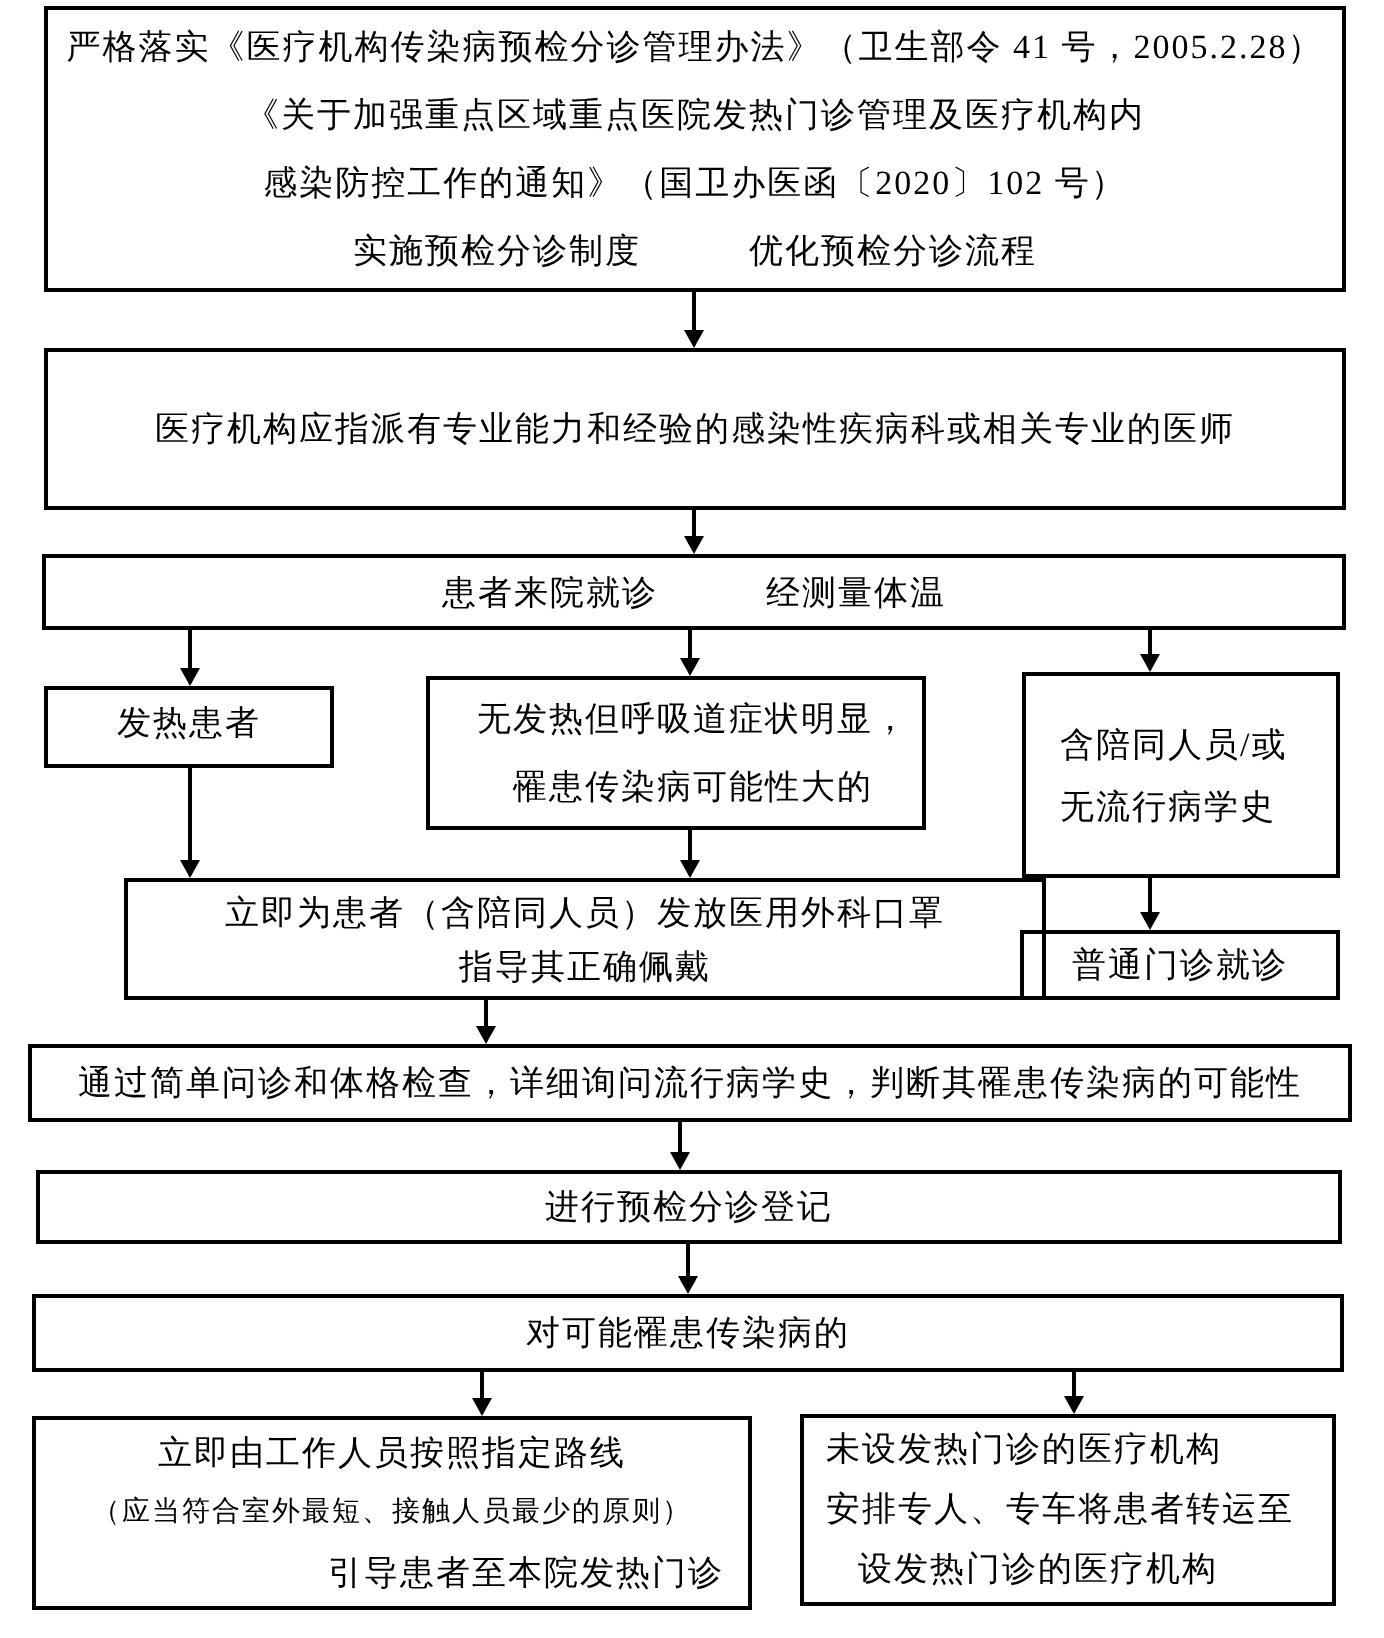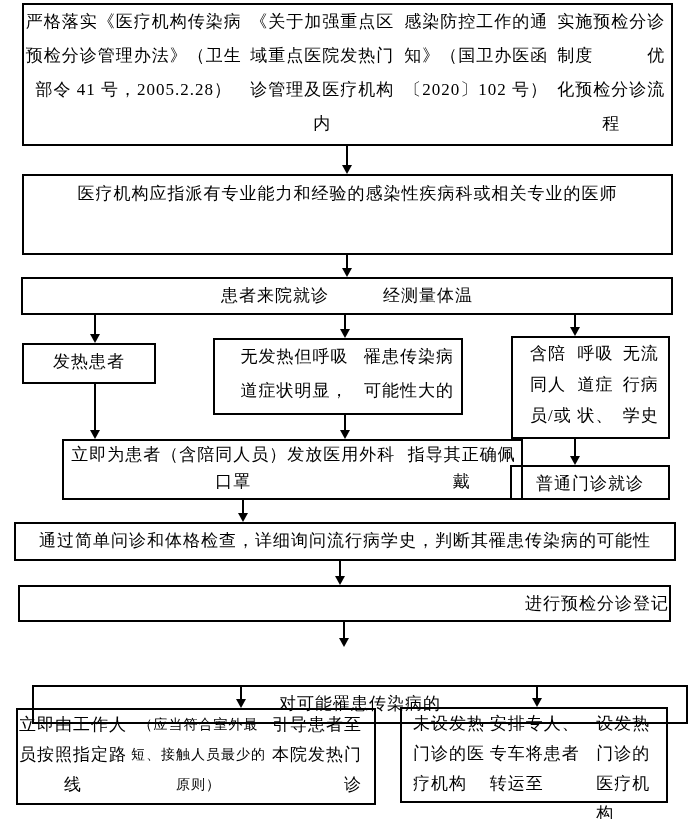--- a/index.html
+++ b/index.html
@@ -16,37 +16,38 @@
     position: absolute;
     left: 0; top: 0;
     width: 692px; height: 819px;
     pointer-events: none;
   }
   .box {
     position: absolute;
     border: 2px solid #000000;
     box-sizing: border-box;
     display: flex;
+    flex-direction: column;
     justify-content: center;
     font-size: 17px;
     line-height: 33px;
     text-align: center;
     letter-spacing: 1px;
   }
   .box-a { left: 22px;  top: 3px;   width: 651px; height: 143px; line-height: 34px; }
   .box-b { left: 22px;  top: 174px; width: 651px; height: 81px;  line-height: 35px; }
   .box-c { left: 21px;  top: 277px; width: 652px; height: 38px; }
-  .box-d { left: 22px;  top: 343px; width: 134px; height: 41px; }
+  .box-d { left: 22px;  top: 343px; width: 145px; height: 41px; font-family: Liberation Mono, monospace; }
   .box-e { left: 213px; top: 338px; width: 250px; height: 77px; text-align: center; padding-left: 17px; line-height: 34px; }
   .box-f { left: 511px; top: 336px; width: 159px; height: 103px; text-align: left; padding-left: 17px; line-height: 31px; }
   .box-g { left: 22px;  top: 439px; width: 461px; height: 61px; line-height: 27px; margin-left: 40px; }
   .box-h { left: 510px; top: 465px; width: 160px; height: 35px; }
   .box-i { left: 14px;  top: 522px; width: 662px; height: 39px; justify-content: center; }
   .box-j { left: 18px;  top: 585px; width: 653px; height: 37px; justify-content: flex-end; }
-  .box-k { left: 32px;  top: 647px; width: 656px; height: 39px; margin-top: 38px; }
+  .box-k { left: 16px;  top: 647px; width: 656px; height: 39px; }
   .box-l { left: 16px;  top: 708px; width: 360px; height: 97px; line-height: 30px; }
   .box-m { left: 400px; top: 707px; width: 268px; height: 96px; text-align: left; padding-left: 11px; line-height: 30px; }
   .box-l .small  { font-size: 14px; }
   .box-l .right  { text-align: right; padding-right: 12px; }
   .box-m .indent { padding-left: 16px; }
 </style>
 </head>
 <body>
 
 <div class="canvas">
@@ -125,21 +126,20 @@
     <div>发热患者</div>
   </div>
 
   <div class="box box-e">
     <div>无发热但呼吸道症状明显，</div>
     <div>罹患传染病可能性大的</div>
   </div>
 
   <div class="box box-f">
     <div>含陪同人员/或</div>
-    <div>呼吸道症状、</div>
     <div>无流行病学史</div>
   </div>
 
   <div class="box box-g">
     <div>立即为患者（含陪同人员）发放医用外科口罩</div>
     <div>指导其正确佩戴</div>
   </div>
 
   <div class="box box-h">
     <div>普通门诊就诊</div>

